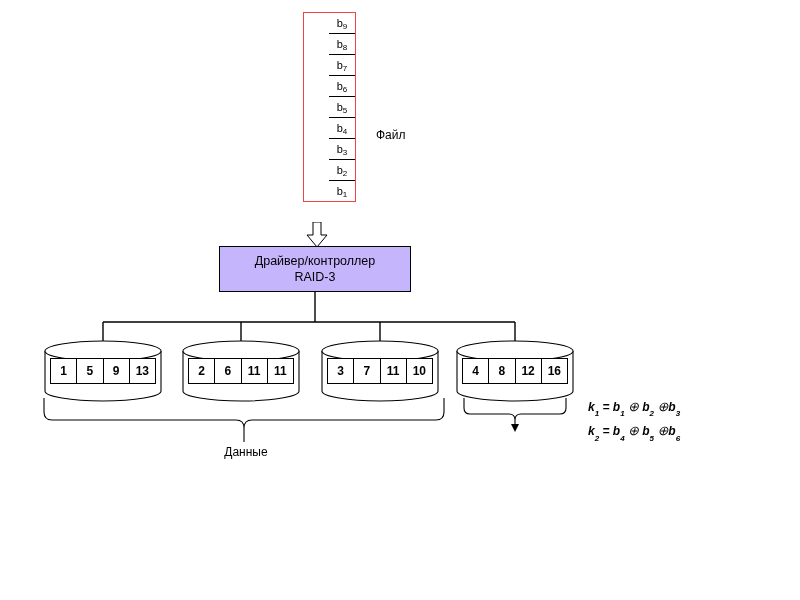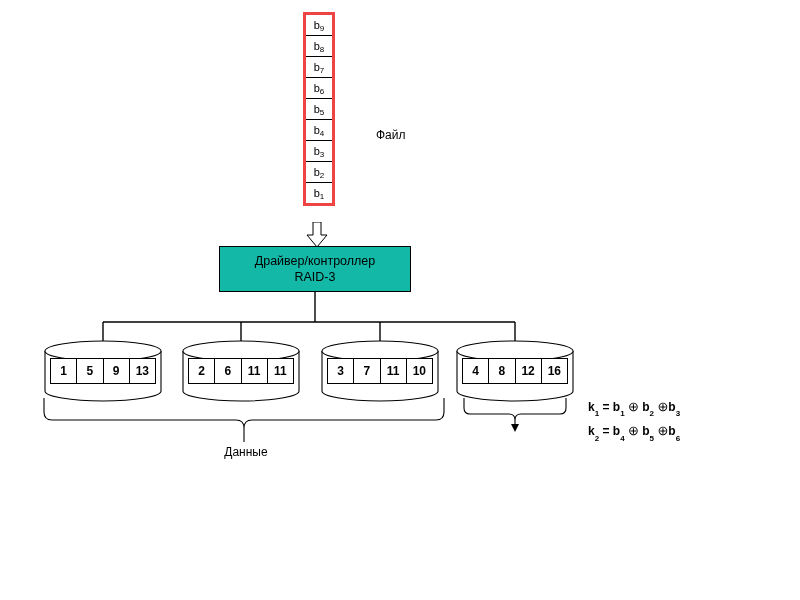--- a/index.html
+++ b/index.html
@@ -19,22 +19,23 @@
     width: 800px;
     height: 600px;
   }
 
   
   .file-stack {
     position: absolute;
     left: 303px;
     top: 12px;
     width: 26px;
-    border: 3px solid #ef4444;
+    border: 1px solid #ef4444;
     background: #fff;
+    padding-left: 25px;
   }
   .file-cell {
     height: 20px;
     border-bottom: 1px solid #000;
     font-size: 11px;
     line-height: 20px;
     text-align: center;
     letter-spacing: 0;
     white-space: nowrap;
   }
@@ -63,21 +64,21 @@
   }
 
   
   .controller {
     position: absolute;
     left: 219px;
     top: 246px;
     width: 192px;
     height: 46px;
     border: 1px solid #000;
-    background: #14b8a6;
+    background: #c4b5fd;
     font-size: 12.5px;
     text-align: center;
     box-sizing: border-box;
     padding-top: 6px;
     line-height: 16px;
   }
 
   
   #connectors {
     position: absolute;
@@ -146,20 +147,21 @@
     position: absolute;
     left: 588px;
     top: 398px;
     font-size: 12px;
     font-weight: 700;
     line-height: 18px;
     white-space: nowrap;
   }
   .formulas div {
     margin-bottom: 1px;
+    font-style: italic;
   }
   .formulas sub {
     font-size: 8px;
     font-weight: 700;
     position: relative;
     top: 2px;
   }
   .xor {
     font-size: 13px;
     font-weight: 400;

